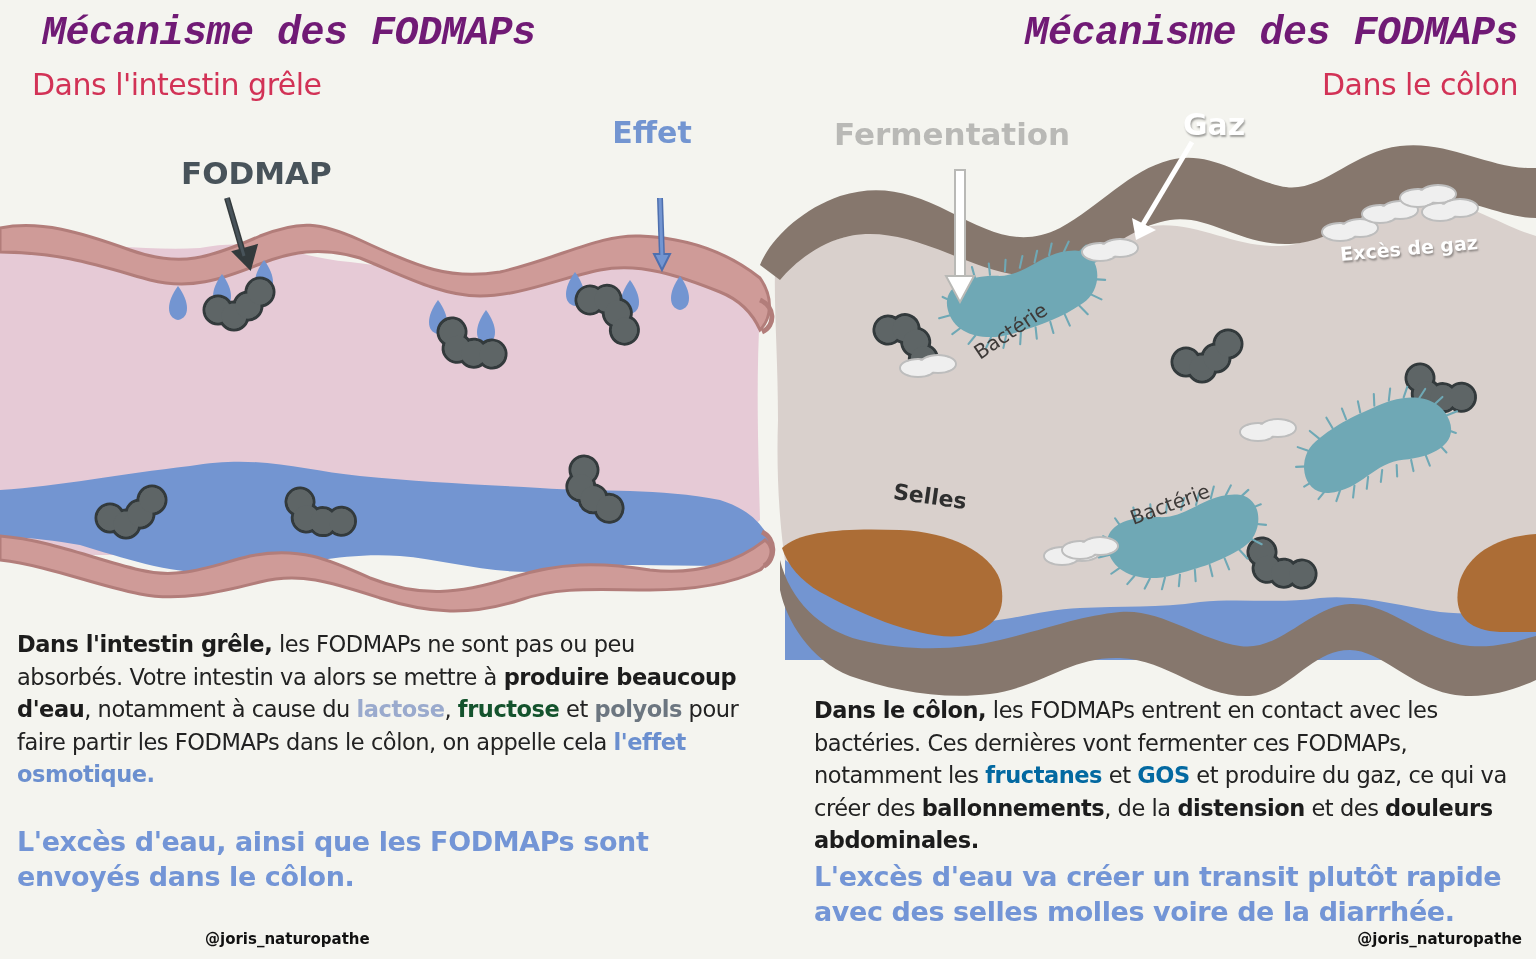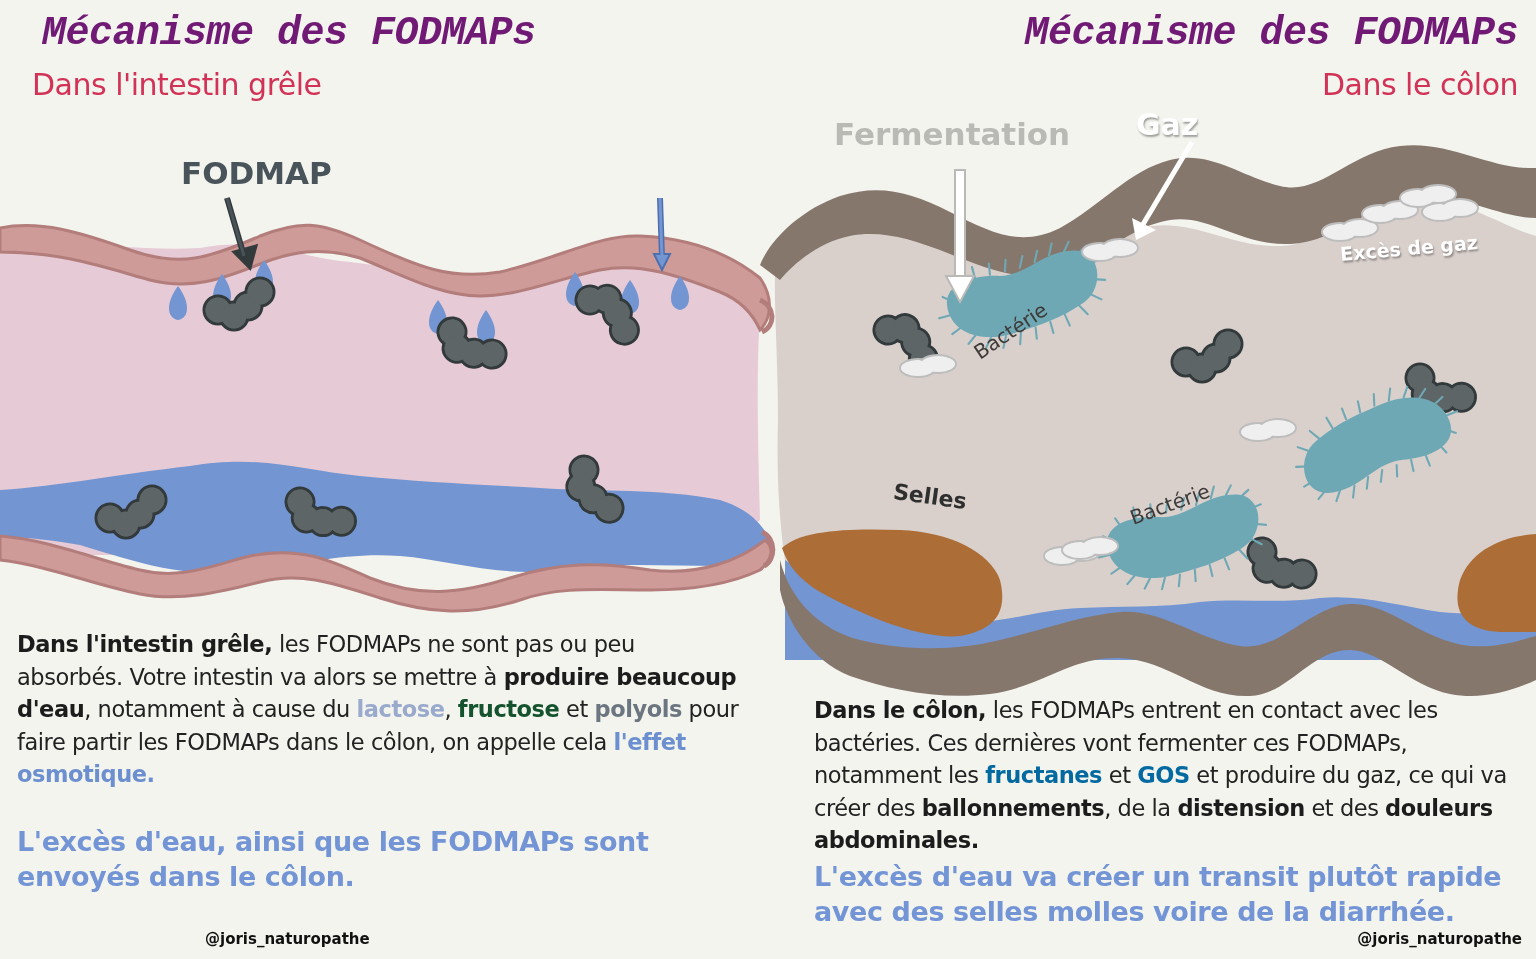--- a/index.html
+++ b/index.html
@@ -23,21 +23,21 @@
   #sub-left { left: 32px; top: 70px; }
   #title-right { right: 18px; top: 14px; }
   #sub-right { right: 18px; top: 70px; }
 
   svg#art { position: absolute; left: 0; top: 0; }
 
   .label { position: absolute; font-weight: bold; line-height: 1.1; }
   #lbl-fodmap { left: 155px; top: 156px; font-size: 31px; color: #48535a; margin-left: 26px; }
   #lbl-effet { left: 556px; top: 116px; font-size: 30px; color: #7395d1; text-align: center; width: 192px; }
   #lbl-ferment { left: 834px; top: 117px; font-size: 31px; color: #b9b9b6; }
-  #lbl-gaz { left: 1136px; top: 108px; font-size: 30px; color: #ffffff; text-shadow: 1px 2px 2px rgba(0,0,0,0.35); }
+  #lbl-gaz { left: 1183px; top: 108px; font-size: 30px; color: #ffffff; text-shadow: 1px 2px 2px rgba(0,0,0,0.35); }
   #lbl-exces { left: 1340px; top: 238px; font-size: 19px; color: #ffffff; text-shadow: 1px 2px 2px rgba(0,0,0,0.35); transform: rotate(-5deg); }
   #lbl-bact1 { left: 970px; top: 345px; font-size: 20px; color: #3e3a38; font-weight: normal; transform: rotate(-34deg); transform-origin: left top; }
   #lbl-bact2 { left: 1127px; top: 508px; font-size: 20px; color: #3e3a38; font-weight: normal; transform: rotate(-20deg); transform-origin: left top; }
   #lbl-selles { left: 893px; top: 485px; font-size: 22px; color: #2f2f2f; transform: rotate(8deg); }
 
   .para {
     position: absolute; color: #222; font-size: 22.5px; line-height: 32.5px;
     font-family: "DejaVu Sans", sans-serif; letter-spacing: -0.45px;
   }
   .para b { font-weight: bold; color: #1c1c1c; }
@@ -189,20 +189,21 @@
     <path d="M946,276 L960,302 L974,276 Z" fill="#ffffff" stroke="#b9b9b6" stroke-width="2"></path>
   </g>
   <g>
     <path d="M1192,142 L1142,226" stroke="#ffffff" stroke-width="5"></path>
     <path d="M1132,218 L1136,240 L1156,230 Z" fill="#ffffff"></path>
   </g>
 </svg>
 
 <div class="label" id="lbl-fodmap">FODMAP</div>
 <div class="label" id="lbl-effet">
+  <div>Effet</div>
 </div>
 <div class="label" id="lbl-ferment">Fermentation</div>
 <div class="label" id="lbl-gaz">Gaz</div>
 <div class="label" id="lbl-exces">Excès de gaz</div>
 <div class="label" id="lbl-bact1">Bactérie</div>
 <div class="label" id="lbl-bact2">Bactérie</div>
 <div class="label" id="lbl-selles">Selles</div>
 
 <div class="para" id="para-left"><b>Dans l'intestin grêle,</b><span> les FODMAPs ne sont pas ou peu absorbés. Votre intestin va alors se mettre à </span><b>produire beaucoup d'eau</b><span>, notamment à cause du </span><span class="c-lactose">lactose</span><span>, </span><span class="c-fructose">fructose</span><span> et </span><span class="c-polyols">polyols</span><span> pour faire partir les FODMAPs dans le côlon, on appelle cela </span><span class="c-effet">l'effet osmotique.</span></div>
 

